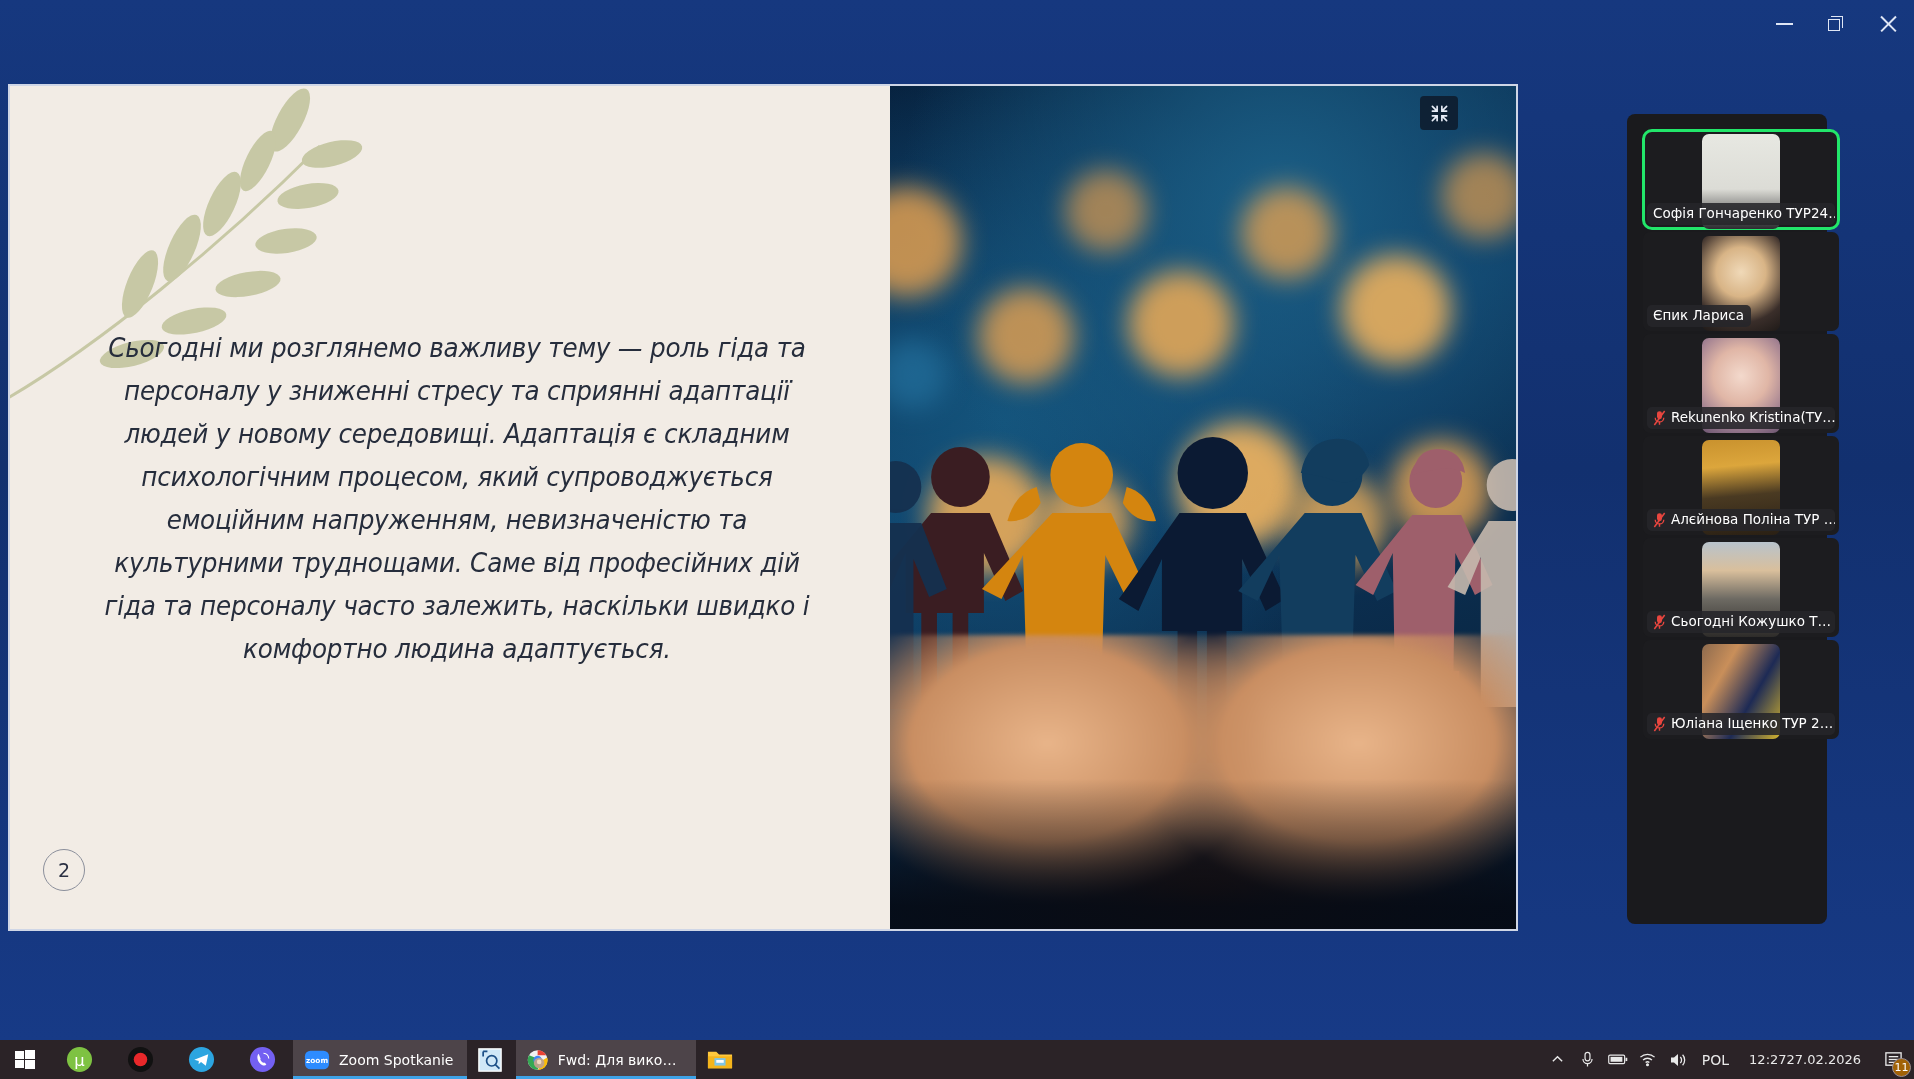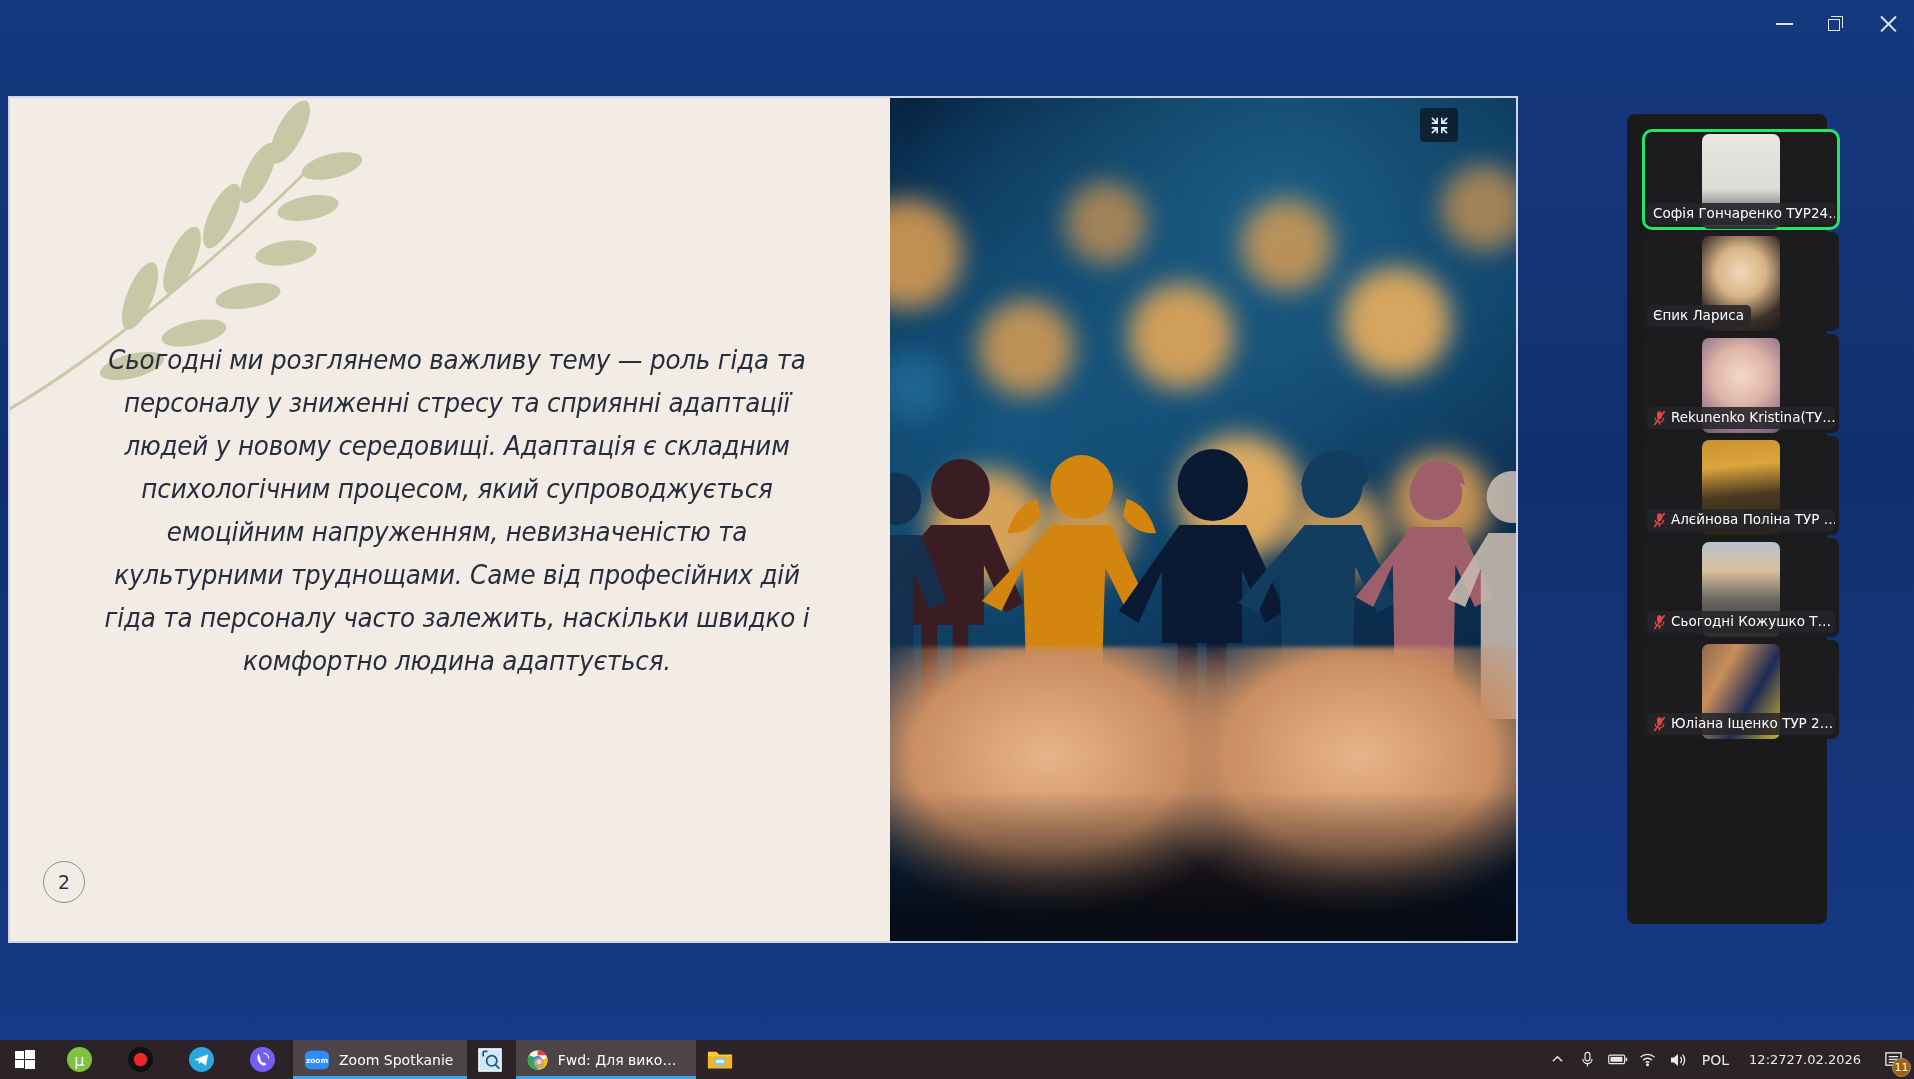--- a/index.html
+++ b/index.html
@@ -32,21 +32,21 @@
   .wc-restore i.t{ left:3px; top:0; width:12px; height:12px; border-bottom:none; border-left:none;}
   .wc-x{ position:relative; width:18px; height:18px; }
   .wc-x:before,.wc-x:after{
     content:""; position:absolute; left:-1px; top:8px; width:21px; height:1.8px;
     background:#dfe6f5;
   }
   .wc-x:before{ transform:rotate(45deg);} .wc-x:after{ transform:rotate(-45deg);}
 
   
   #share-stage{
-    position:absolute; left:8px; top:96px; width:1510px; height:847px;
+    position:absolute; left:8px; top:84px; width:1510px; height:847px;
     background:#0d1b3f;
     border:2px solid #cfd6e6;
     display:flex;
     overflow:hidden;
   }
   #slide-left{
     width:880px; height:100%;
     background:#f2ece5;
     position:relative;
     overflow:hidden;

